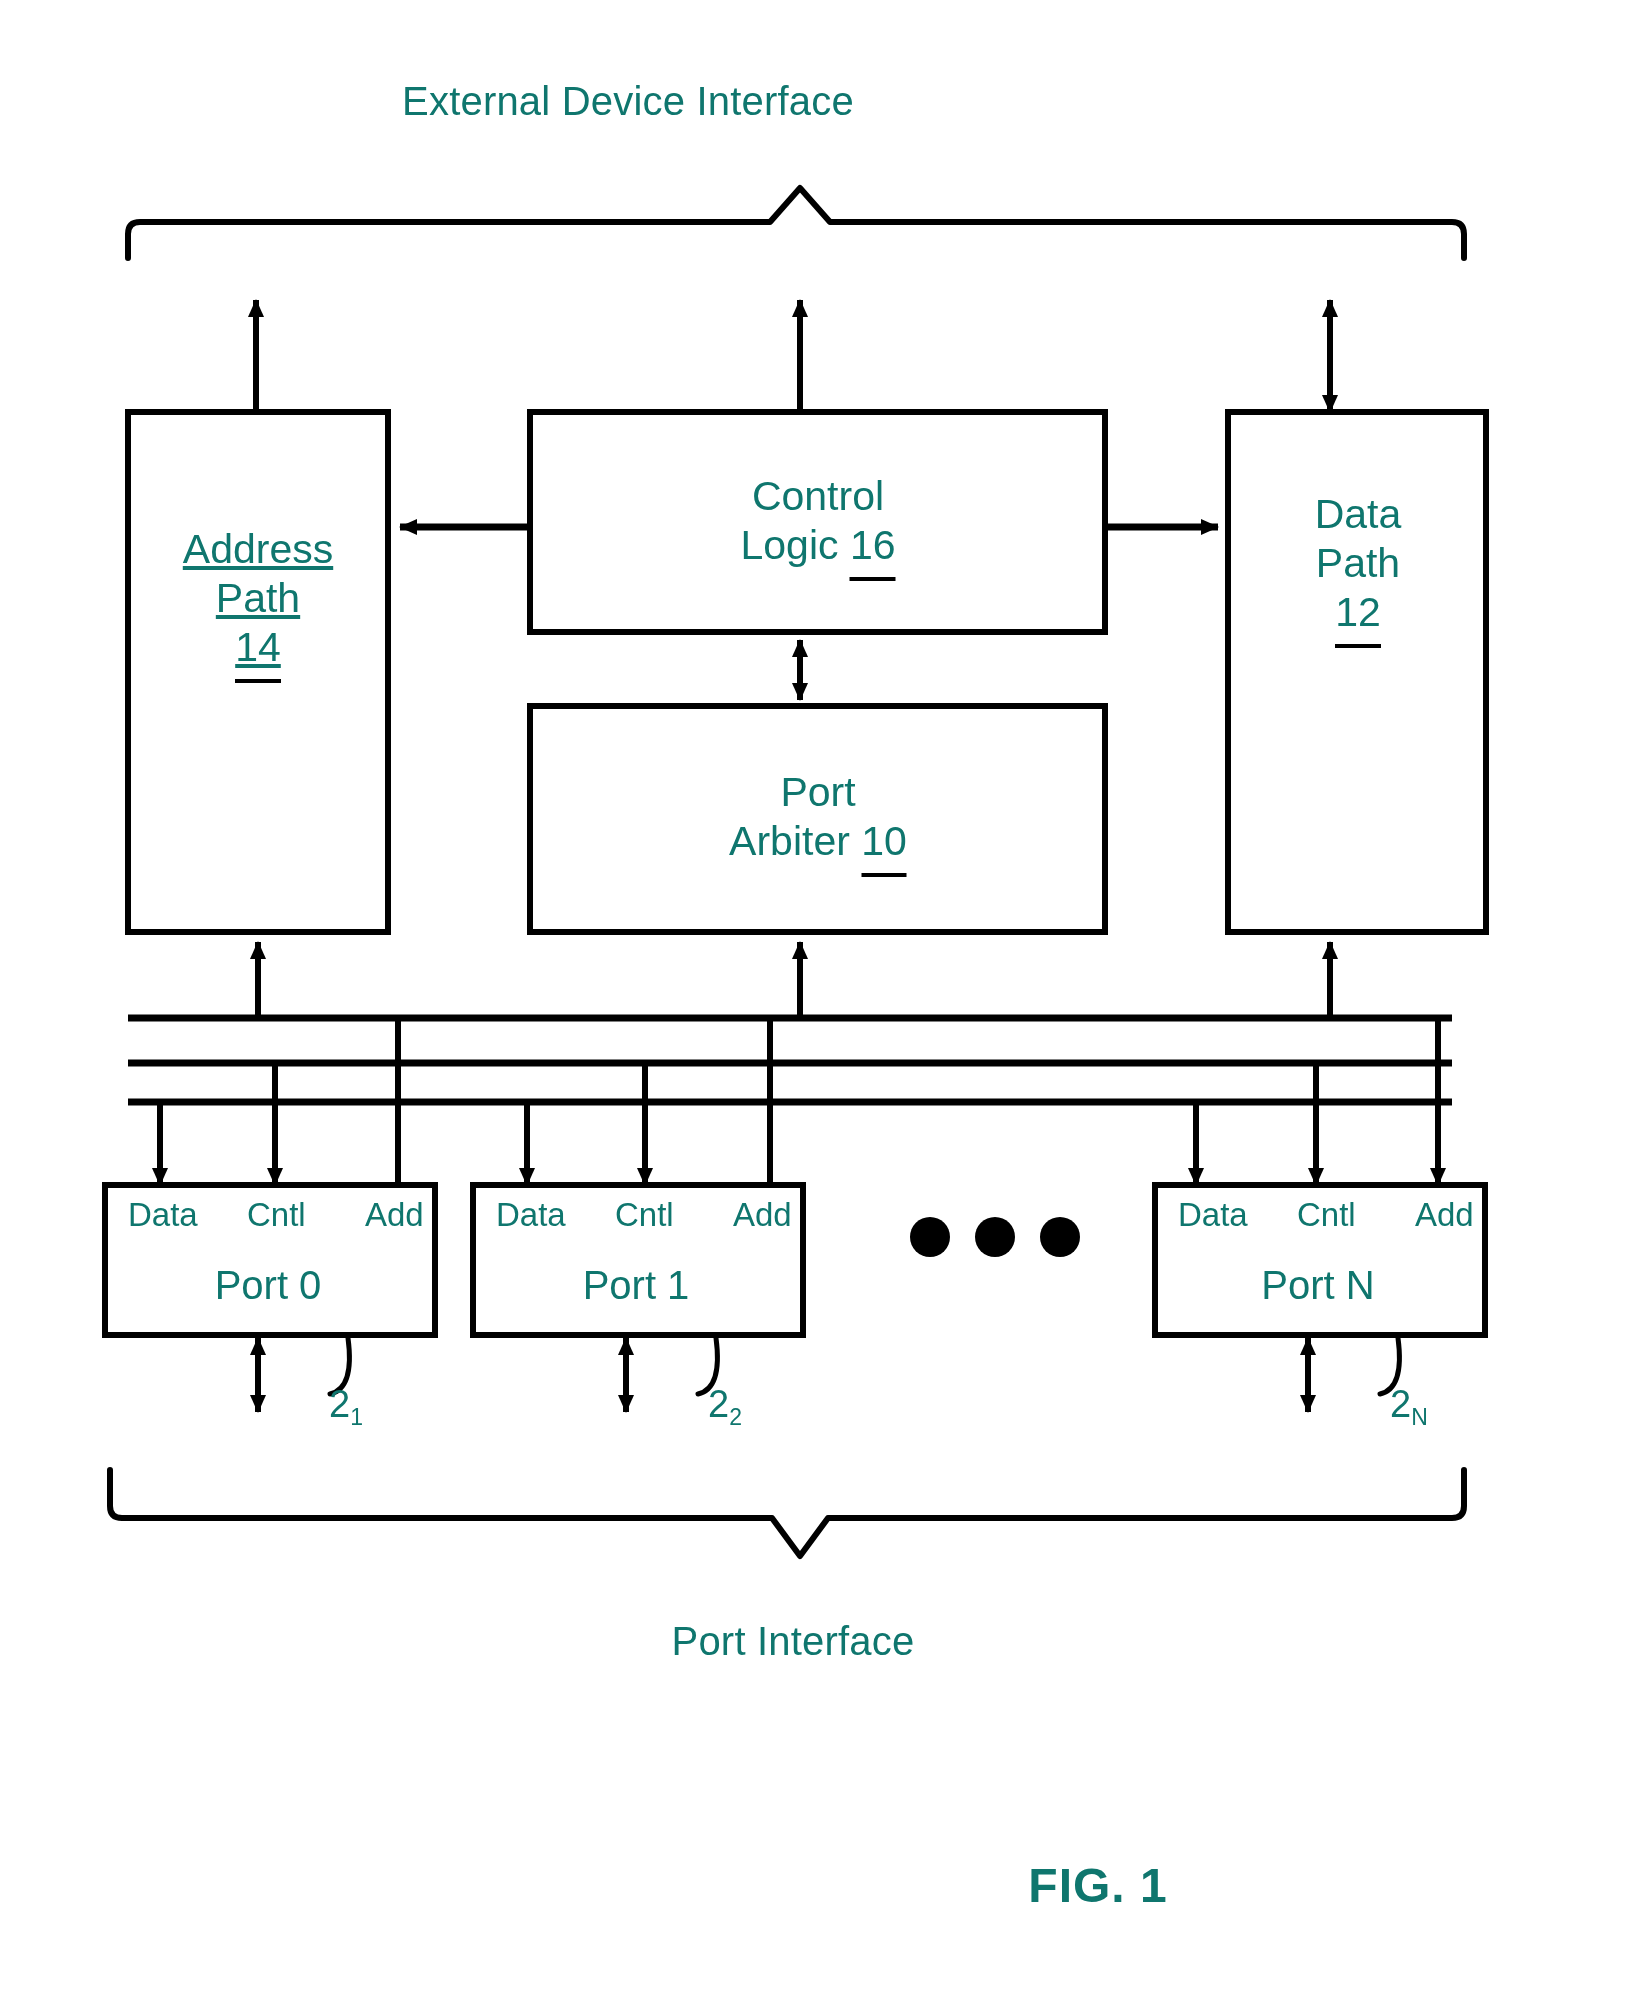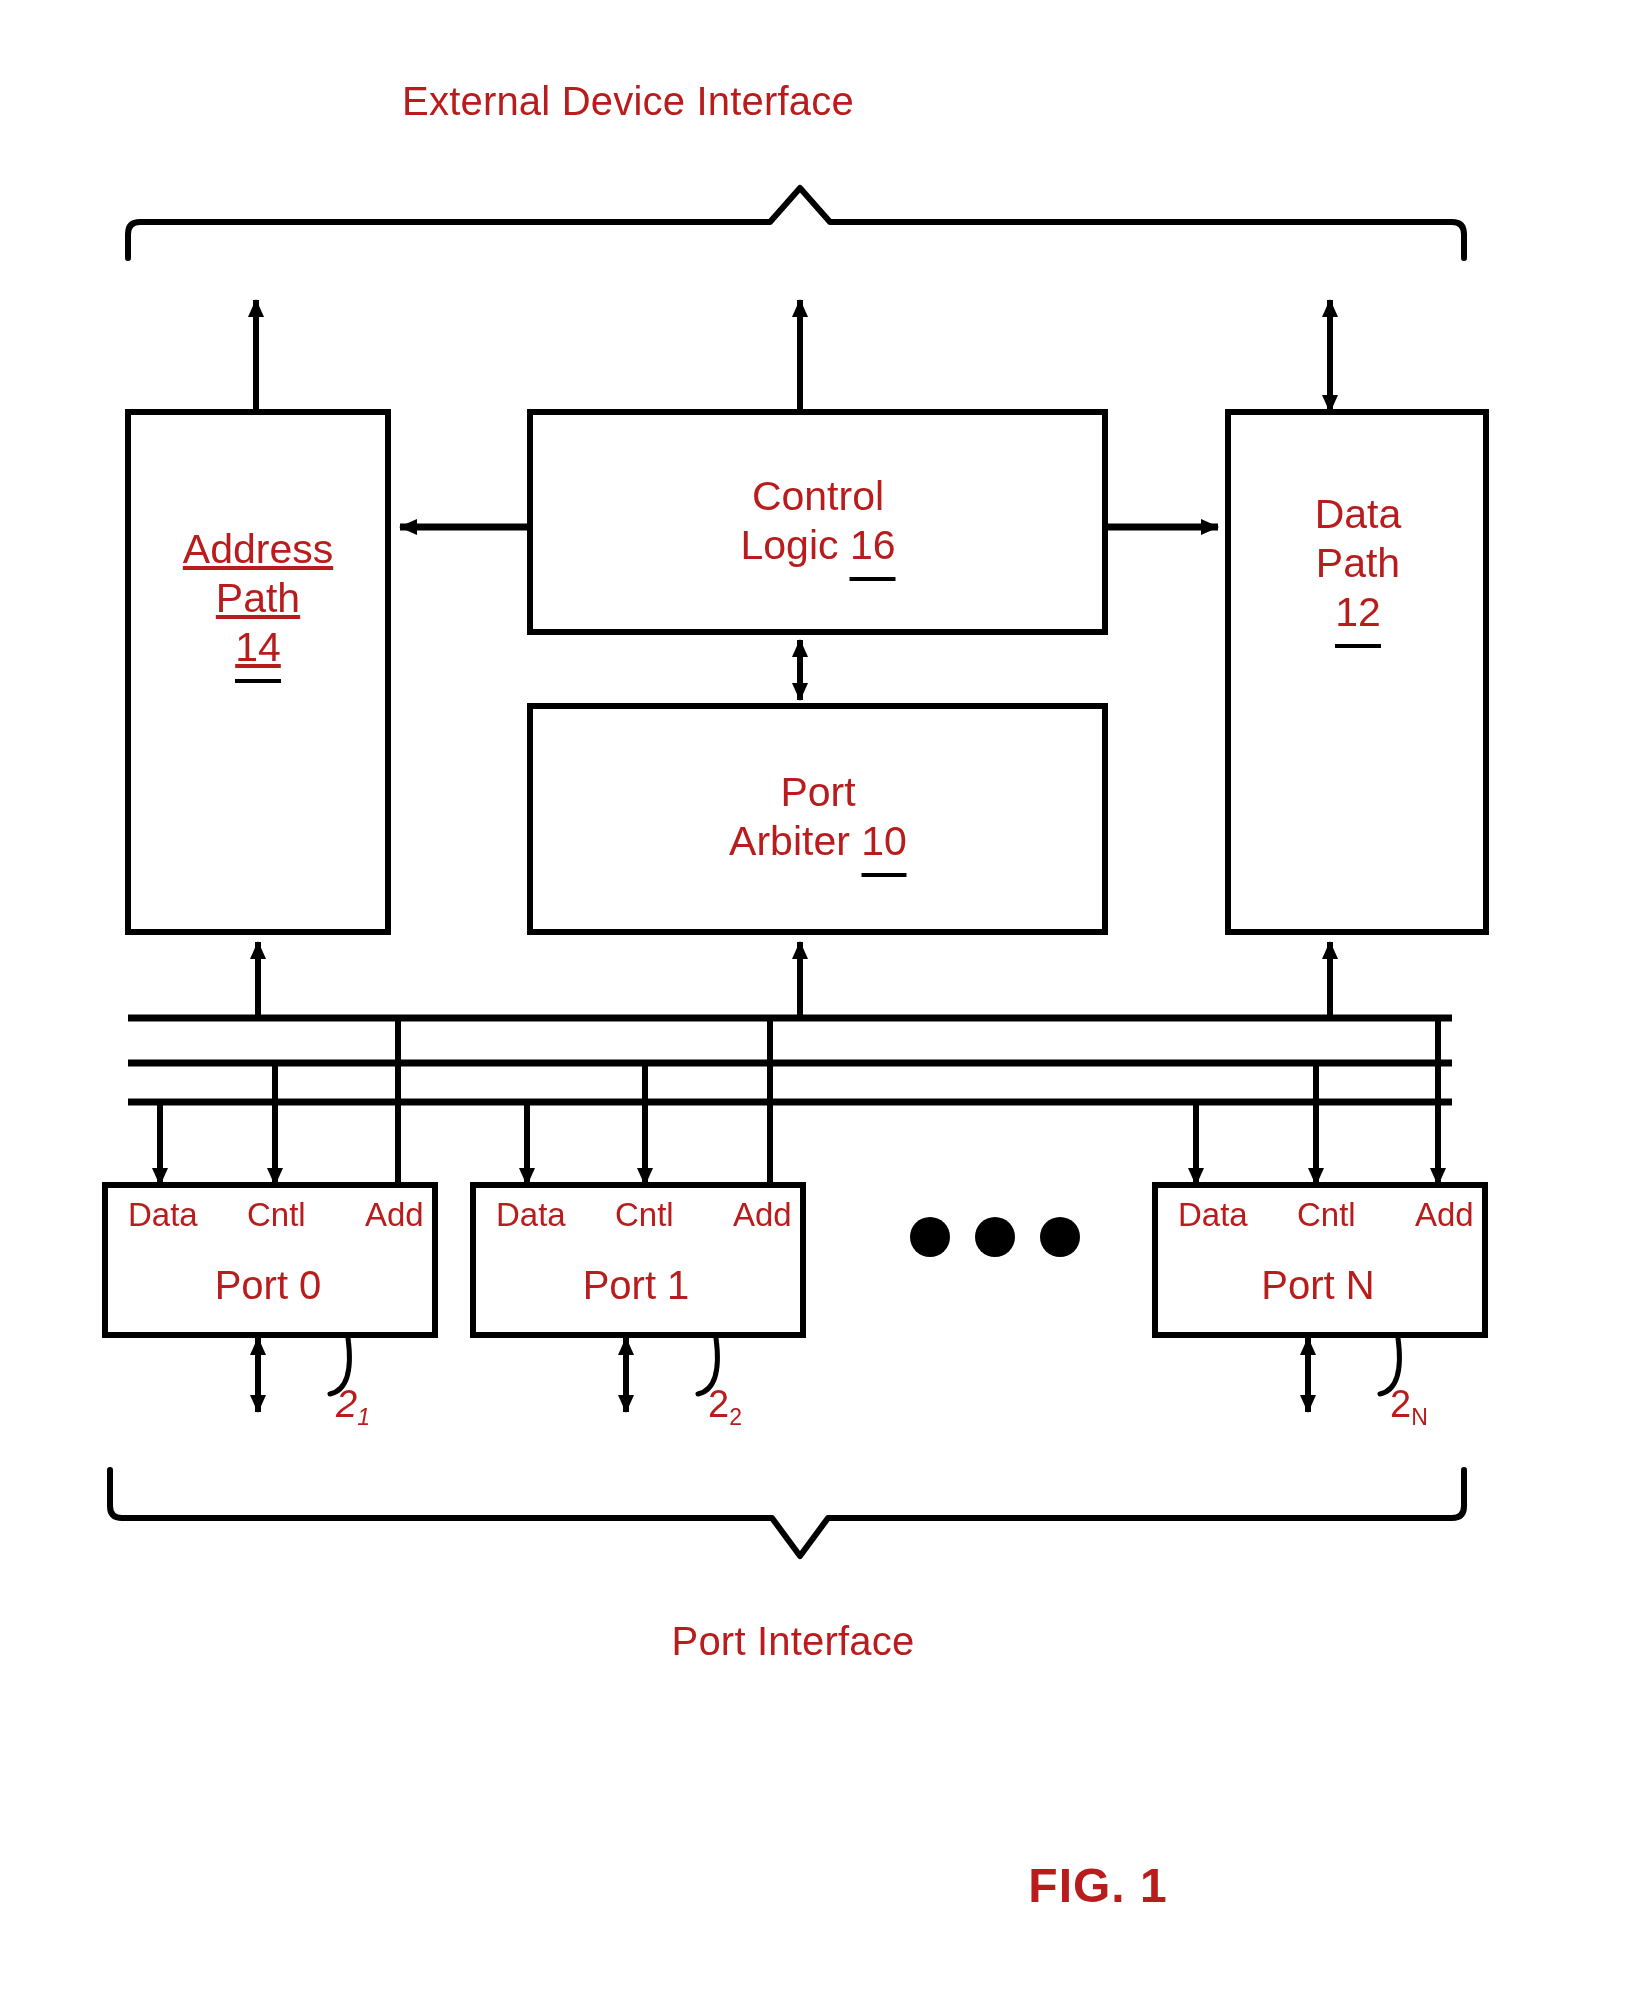--- a/index.html
+++ b/index.html
@@ -20,21 +20,21 @@
   #figure-svg {
     position: absolute;
     left: 0;
     top: 0;
     width: 1632px;
     height: 2007px;
   }
   .lbl {
     position: absolute;
     text-align: center;
-    color: #b91c1c;
+    color: #0f766e;
     font-family: "Liberation Sans", sans-serif;
     white-space: nowrap;
     line-height: 1.18;
   }
   .title-text {
     font-size: 40px;
     letter-spacing: 0.2px;
   }
   .box-text {
     font-size: 41px;
@@ -208,21 +208,21 @@
   <div class="lbl box-text centered" style="left:818px; top:768px; width:575px;">
     <span>Port</span><br>
     <span>Arbiter</span>
     <u>10</u>
   </div>
 
   <div class="lbl port-sig" style="left:128px; top:1196px;">Data</div>
   <div class="lbl port-sig" style="left:247px; top:1196px;">Cntl</div>
   <div class="lbl port-sig" style="left:365px; top:1196px;">Add</div>
   <div class="lbl port-name centered" style="left:268px; top:1262px;">Port 0</div>
-  <div class="lbl refnum" style="left:336px; top:1382px;font-style:italic;"><span>2</span><sub>1</sub></div>
+  <div class="lbl refnum" style="left:329px; top:1382px;"><span>2</span><sub>1</sub></div>
 
   <div class="lbl port-sig" style="left:496px; top:1196px;">Data</div>
   <div class="lbl port-sig" style="left:615px; top:1196px;">Cntl</div>
   <div class="lbl port-sig" style="left:733px; top:1196px;">Add</div>
   <div class="lbl port-name centered" style="left:636px; top:1262px;">Port 1</div>
   <div class="lbl refnum" style="left:708px; top:1382px;"><span>2</span><sub>2</sub></div>
 
   <div class="lbl port-sig" style="left:1178px; top:1196px;">Data</div>
   <div class="lbl port-sig" style="left:1297px; top:1196px;">Cntl</div>
   <div class="lbl port-sig" style="left:1415px; top:1196px;">Add</div>

